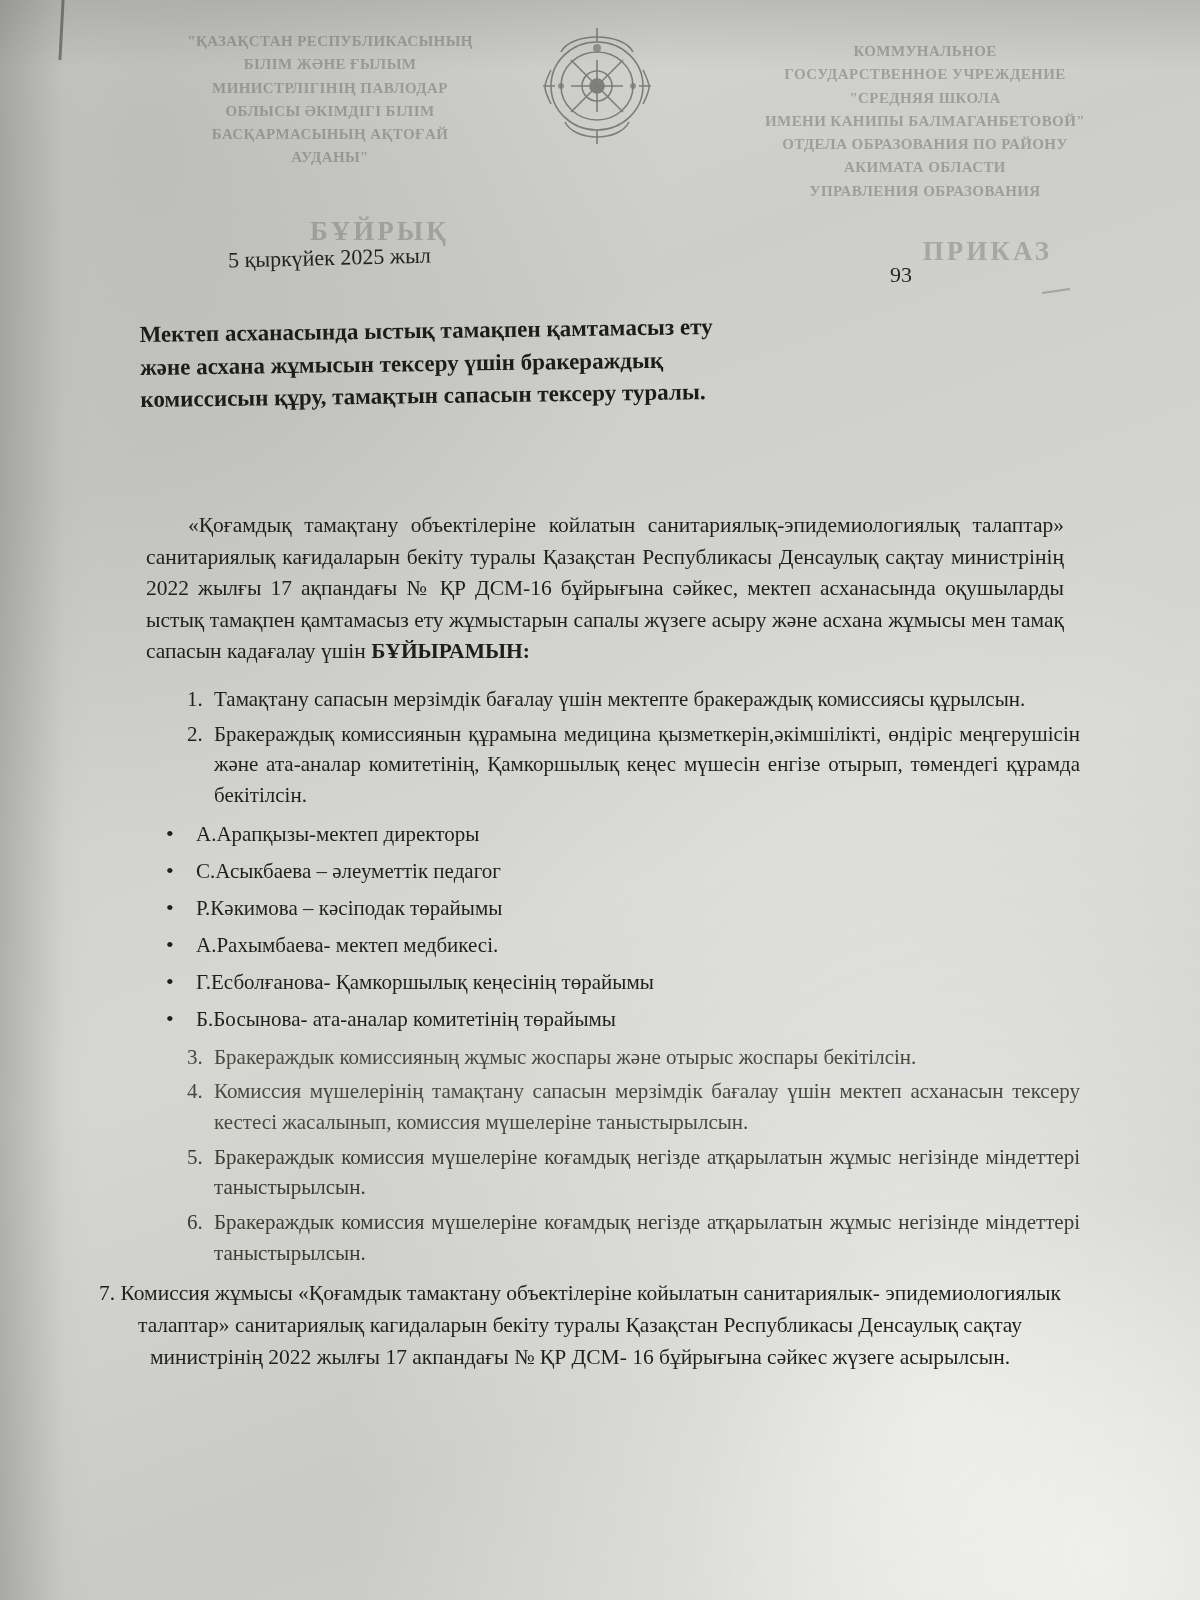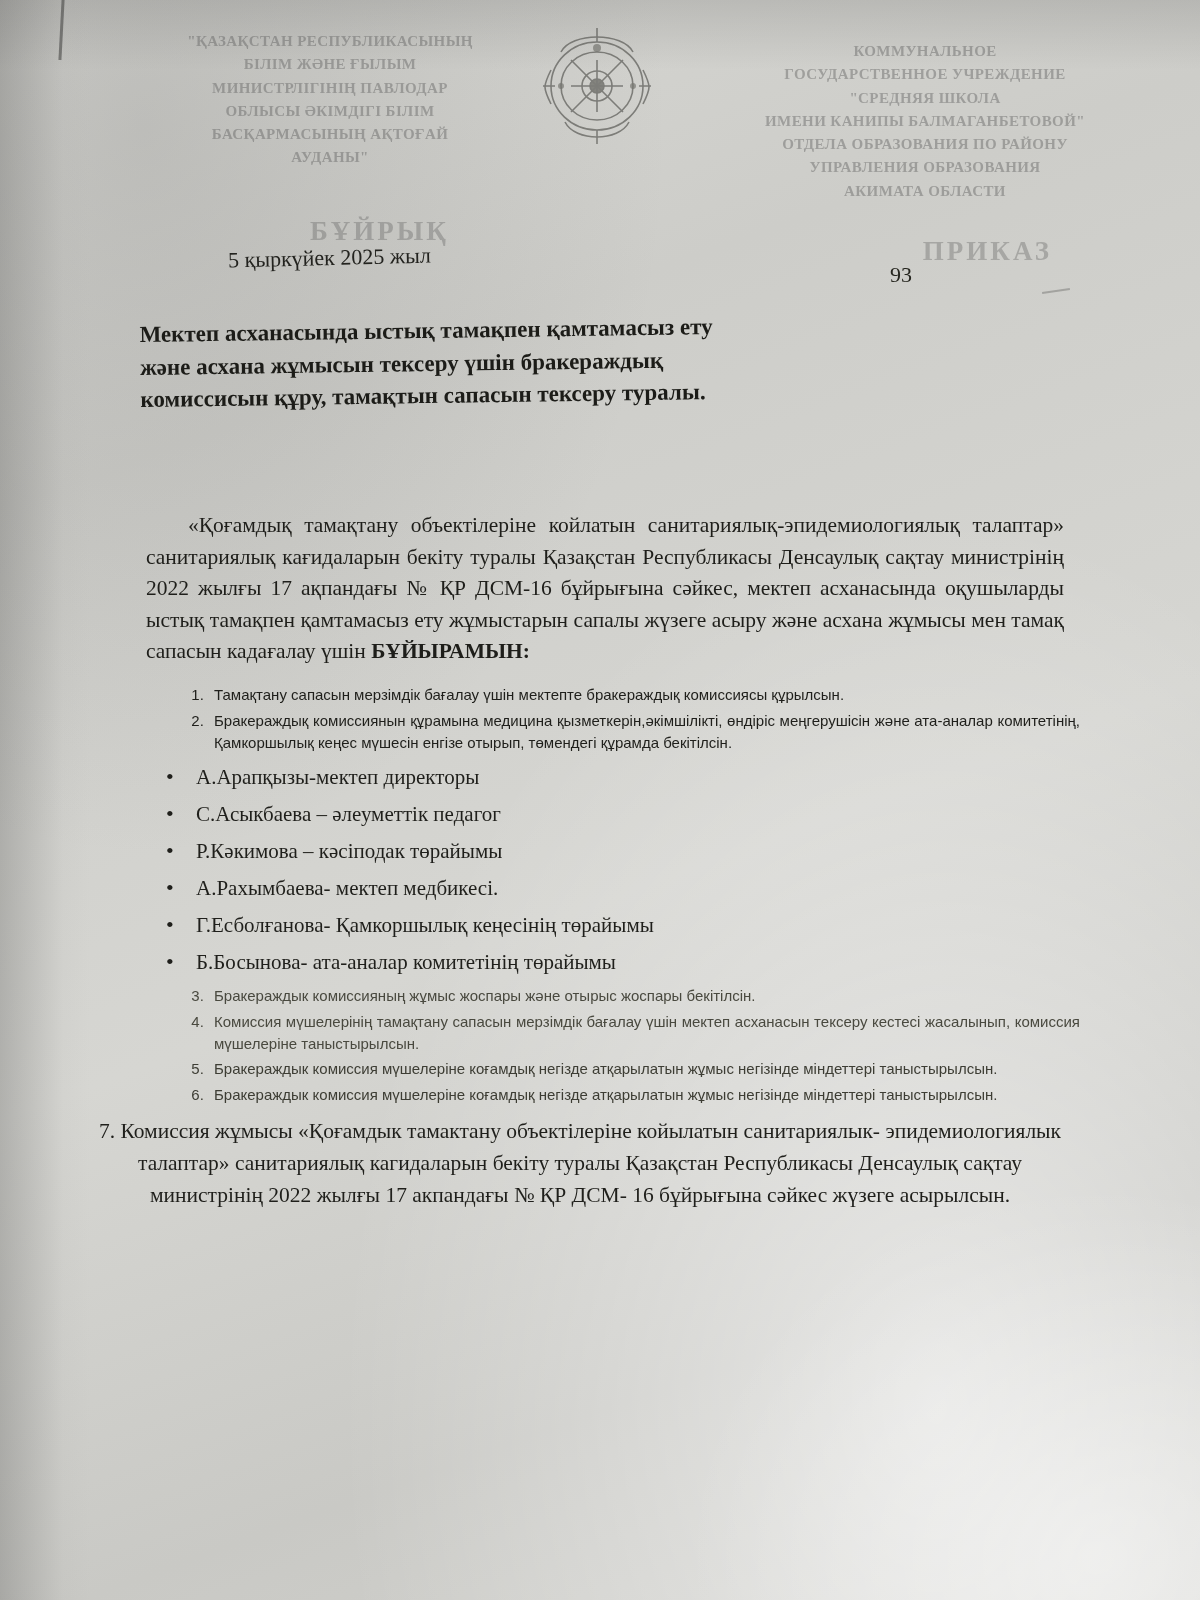--- a/index.html
+++ b/index.html
@@ -150,24 +150,24 @@
     color: #1e1e1a;
     text-align: justify;
     text-indent: 42px;
     font-family: "Liberation Serif", serif;
   }
   p.intro b { font-weight: bold; }
 
   ol.main-list {
     margin: 4px 0 0 0;
     padding-left: 78px;
-    font-size: 15px;
+    font-size: 21px;
     line-height: 1.46;
     color: #1f1f1b;
-    font-family: Liberation Sans, sans-serif;
+    font-family: Liberation Serif, serif;
   }
   ol.main-list > li {
     margin-bottom: 4px;
     text-align: justify;
     padding-left: 6px;
   }
   ul.members {
     list-style: none;
     margin: 6px 0 6px 0;
     padding-left: 24px;
@@ -245,22 +245,22 @@
       <div>басқармасының Ақтоғай</div>
       <div>ауданы"</div>
     </div>
 
     <div class="org-block org-right">
       <div>Коммунальное</div>
       <div>государственное учреждение</div>
       <div>"Средняя школа</div>
       <div>имени Канипы Балмаганбетовой"</div>
       <div>отдела образования по району</div>
+      <div>акимата области</div>
       <div>управления образования</div>
-      <div>акимата области</div>
     </div>
 
     <div class="doc-type doc-type-left">БҰЙРЫҚ</div>
     <div class="doc-type doc-type-right">ПРИКАЗ</div>
   </div>
 
   <div class="date-line">5 қыркүйек 2025 жыл</div>
   <div class="doc-number">93</div>
 
   <div class="title">Мектеп асханасында ыстық тамақпен қамтамасыз ету және асхана жұмысын тексеру үшін бракераждық комиссисын құру, тамақтын сапасын тексеру туралы.</div>

